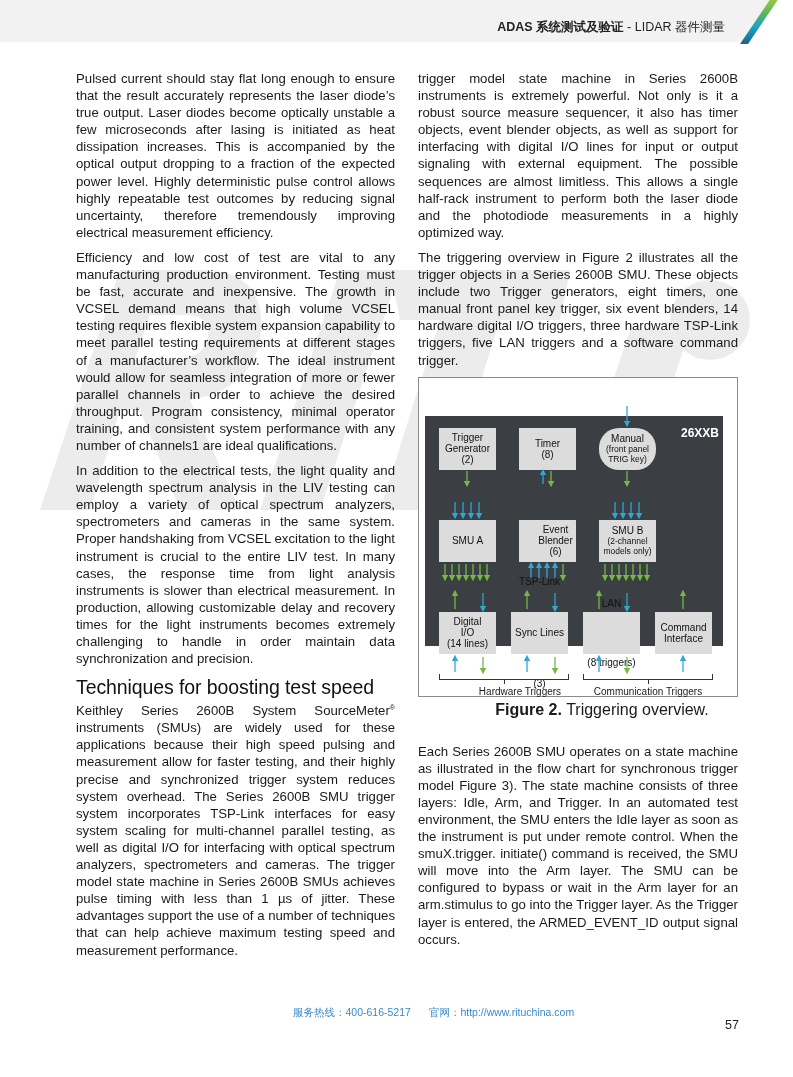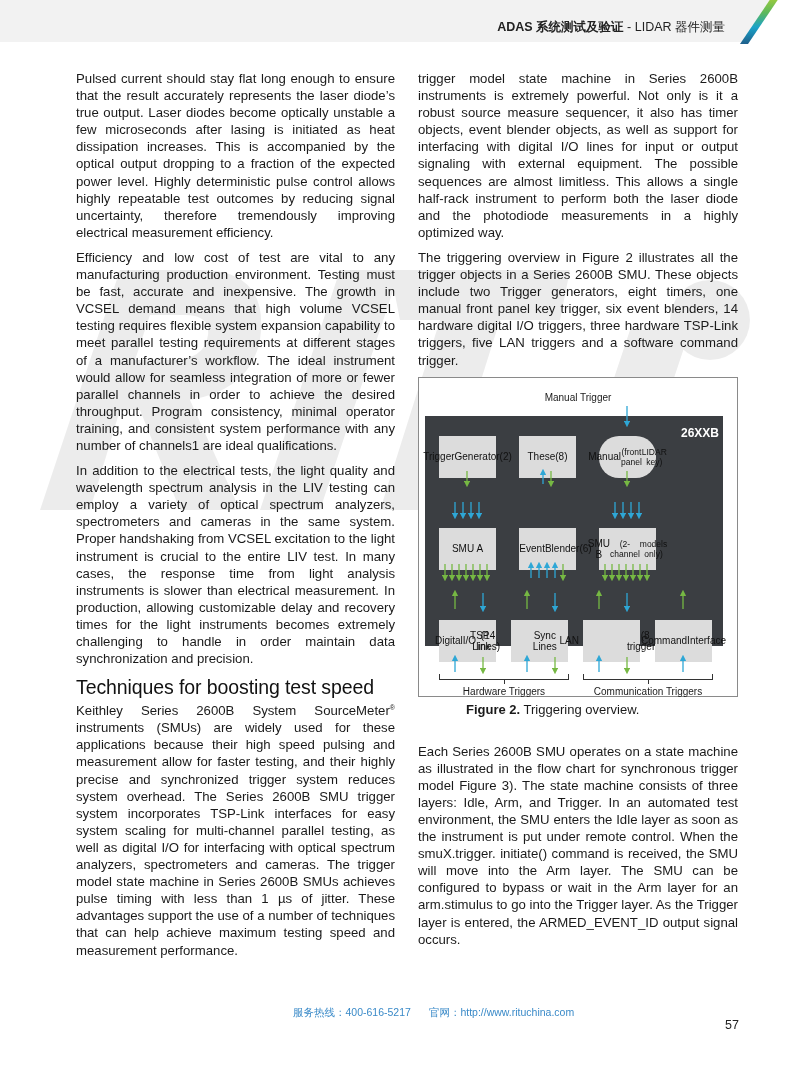--- a/index.html
+++ b/index.html
@@ -23,28 +23,28 @@
   .col-right { left: 418px; width: 320px; }
   .col p { margin-bottom: 8px; hyphens: none; }
   .col h2 { font-size: 19.5px; font-weight: normal; line-height: 24px; margin: 3px 0 3px; color: #111; text-align: left; letter-spacing: -0.1px; }
   .sup { font-size: 7px; vertical-align: super; line-height: 0; }
 
   
   .figure { position: relative; width: 320px; height: 320px; border: 1px solid #8a8a8a; margin: 6px 0 6px; background: #fff; }
   .fig-top-label { position: absolute; top: 14px; left: 0; width: 100%; text-align: center; font-size: 10px; line-height: 12px; }
   .fig-panel { position: absolute; left: 6px; top: 38px; width: 298px; height: 230px; background: #3b3e42; }
   .fig-model { position: absolute; right: 18px; top: 47px; font-size: 12px; font-weight: bold; color: #ffffff; }
-  .fbox { position: absolute; background: #dcdcdc; font-size: 10px; line-height: 11px; text-align: center; color: #111; display: flex; flex-direction: row; justify-content: center; align-items: center; margin-top: 8px; }
+  .fbox { position: absolute; background: #dcdcdc; font-size: 10px; line-height: 11px; text-align: center; color: #111; display: flex; flex-direction: column; justify-content: center; align-items: center; }
   .fbox .sm { font-size: 8.5px; line-height: 10px; }
   .arrows { position: absolute; }
   .bracket { position: absolute; height: 6px; border: 1px solid #333; border-top: none; }
   .bracket::after { content: ""; position: absolute; left: 50%; bottom: -5px; width: 1px; height: 4px; background: #333; }
   .bracket-label { position: absolute; font-size: 10px; text-align: center; }
 
-  .caption { font-size: 13px; line-height: 14px; margin-bottom: 26px; text-align: left; margin-left: 48px; }
+  .caption { font-size: 16px; line-height: 14px; margin-bottom: 26px; text-align: center; margin-left: 48px; }
   .caption b { font-weight: bold; }
 
   
   .footer-contact { position: absolute; top: 1006px; left: 293px; font-size: 10.5px; color: #3a8ac8; white-space: nowrap; }
   .footer-contact span { margin-right: 18px; }
   .page-number { position: absolute; top: 1018px; left: 725px; font-size: 12.5px; color: #222; }
 </style>
 </head>
 <body>
 
@@ -72,37 +72,36 @@
   <p>
     <span>Keithley Series 2600B System SourceMeter</span><span class="sup">®</span><span> instruments (SMUs) are widely used for these applications because their high speed pulsing and measurement allow for faster testing, and their highly precise and synchronized trigger system reduces system overhead. The Series 2600B SMU trigger system incorporates TSP-Link interfaces for easy system scaling for multi-channel parallel testing, as well as digital I/O for interfacing with optical spectrum analyzers, spectrometers and cameras. The trigger model state machine in Series 2600B SMUs achieves pulse timing with less than 1 µs of jitter. These advantages support the use of a number of techniques that can help achieve maximum testing speed and measurement performance.</span>
   </p>
 </div>
 
 <div class="col col-right">
   <p>trigger model state machine in Series 2600B instruments is extremely powerful. Not only is it a robust source measure sequencer, it also has timer objects, event blender objects, as well as support for interfacing with digital I/O lines for input or output signaling with external equipment. The possible sequences are almost limitless. This allows a single half-rack instrument to perform both the laser diode and the photodiode measurements in a highly optimized way.</p>
   <p>The triggering overview in Figure 2 illustrates all the trigger objects in a Series 2600B SMU. These objects include two Trigger generators, eight timers, one manual front panel key trigger, six event blenders, 14 hardware digital I/O triggers, three hardware TSP-Link triggers, five LAN triggers and a software command trigger.</p>
 
   <div class="figure">
-    <div class="fig-top-label">Manual Trigger</div>
     <div class="fig-panel"></div>
     <div class="fig-model">26XXB</div>
 
     <div class="fbox" style="left:20px;top:50px;width:57px;height:42px;">
       <span>Trigger</span>
       <span>Generator</span>
       <span>(2)</span>
     </div>
     <div class="fbox" style="left:100px;top:50px;width:57px;height:42px;">
-      <span>These</span>
+      <span>Timer</span>
       <span>(8)</span>
     </div>
     <div class="fbox" style="left:180px;top:50px;width:57px;height:42px;border-radius:20px;">
       <span>Manual</span>
       <span class="sm">(front panel</span>
-      <span class="sm">LIDAR key)</span>
+      <span class="sm">TRIG key)</span>
     </div>
 
     <div class="fbox" style="left:20px;top:142px;width:57px;height:42px;">
       <span>SMU A</span>
     </div>
     <div class="fbox" style="left:100px;top:142px;width:57px;height:42px;padding-left:16px;">
       <span>Event</span>
       <span>Blender</span>
       <span>(6)</span>
     </div>
@@ -194,21 +193,21 @@
         <line x1="108" y1="294" x2="108" y2="280" stroke="#2ea7d6" marker-end="url(#hb)"></line>
         <line x1="136" y1="279" x2="136" y2="293" stroke="#76b843" marker-end="url(#hg)"></line>
         <line x1="180" y1="294" x2="180" y2="280" stroke="#2ea7d6" marker-end="url(#hb)"></line>
         <line x1="208" y1="279" x2="208" y2="293" stroke="#76b843" marker-end="url(#hg)"></line>
         <line x1="264" y1="294" x2="264" y2="280" stroke="#2ea7d6" marker-end="url(#hb)"></line>
       </g>
     </svg>
 
     <div class="bracket" style="left:20px;top:296px;width:130px;"></div>
     <div class="bracket" style="left:164px;top:296px;width:130px;"></div>
-    <div class="bracket-label" style="left:20px;top:305px;width:130px;">Hardware Triggers</div>
+    <div class="bracket-label" style="left:36px;top:305px;width:130px;">Hardware Triggers</div>
     <div class="bracket-label" style="left:164px;top:305px;width:130px;">Communication Triggers</div>
   </div>
 
   <div class="caption">
     <b>Figure 2.</b><span> Triggering overview.</span>
   </div>
 
   <p>Each Series 2600B SMU operates on a state machine as illustrated in the flow chart for synchronous trigger model Figure 3). The state machine consists of three layers: Idle, Arm, and Trigger. In an automated test environment, the SMU enters the Idle layer as soon as the instrument is put under remote control. When the smuX.trigger. initiate() command is received, the SMU will move into the Arm layer. The SMU can be configured to bypass or wait in the Arm layer for an arm.stimulus to go into the Trigger layer. As the Trigger layer is entered, the ARMED_EVENT_ID output signal occurs.</p>
 </div>
 

